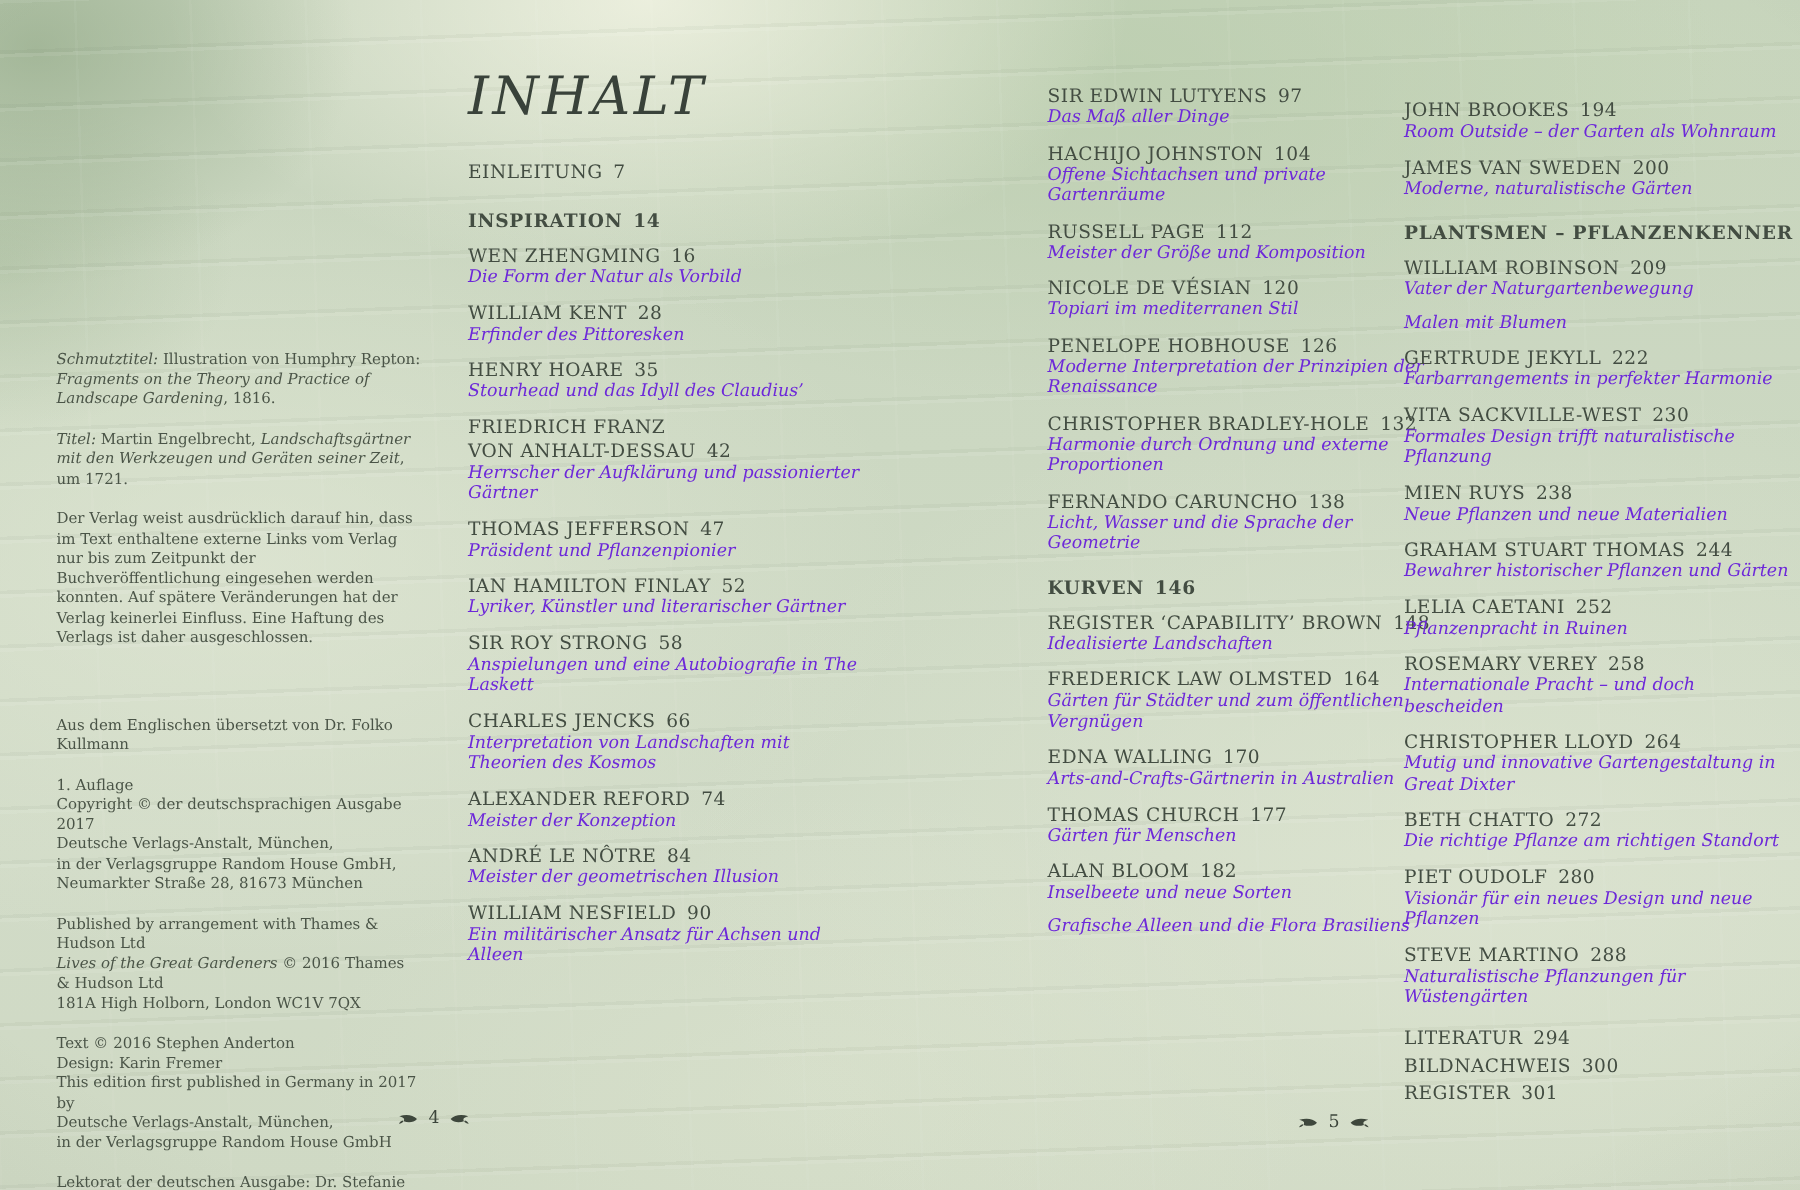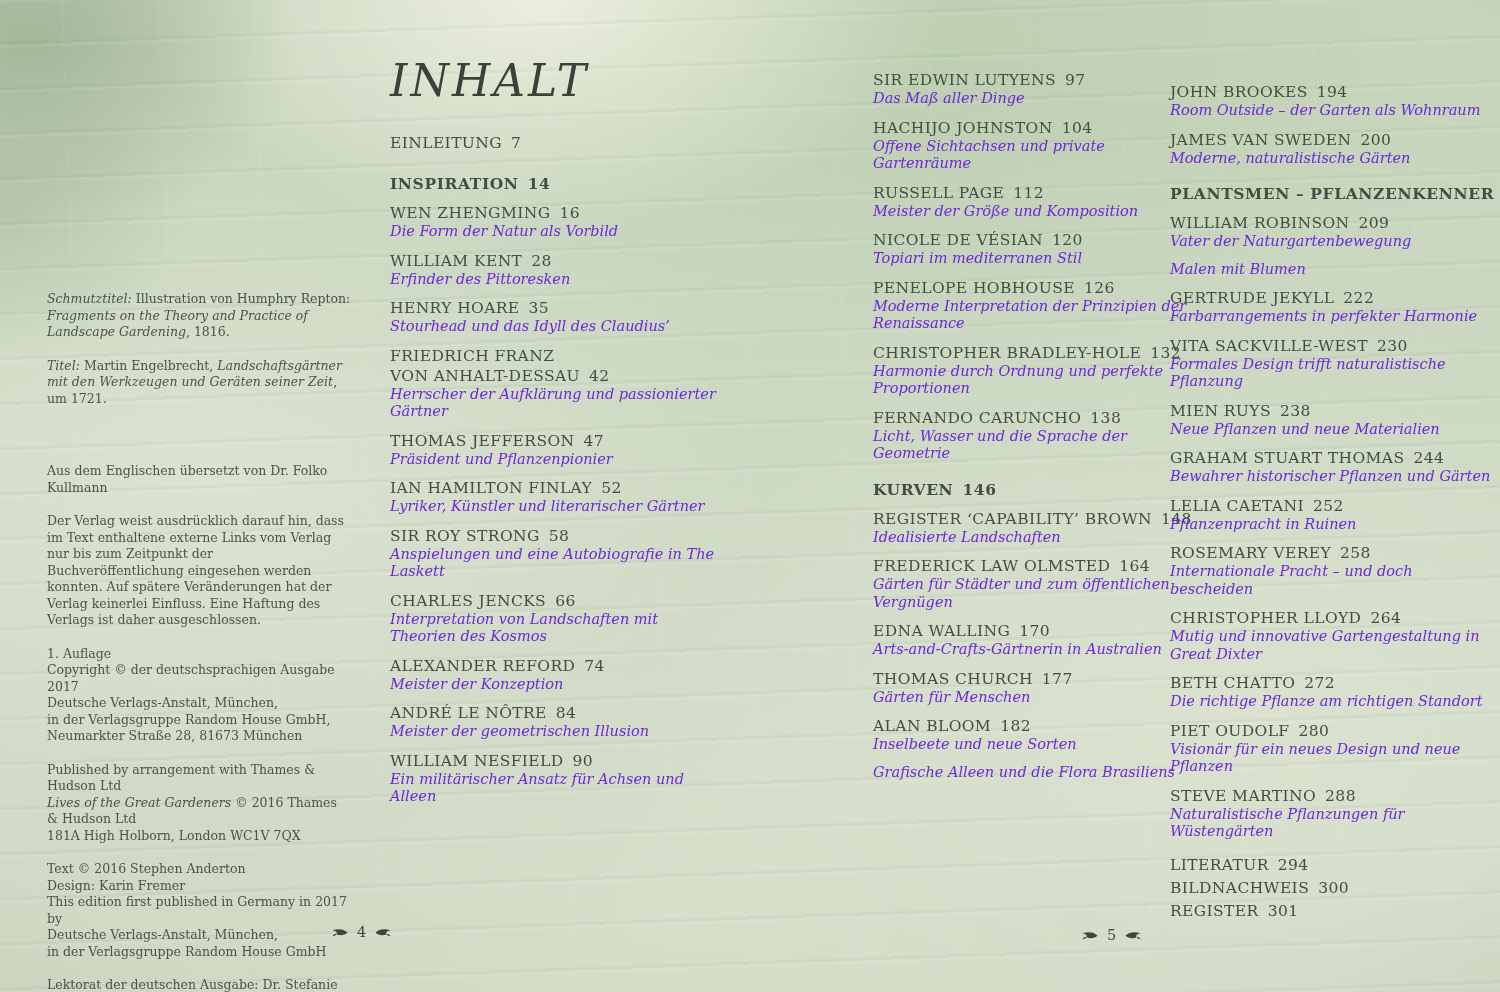--- a/index.html
+++ b/index.html
@@ -66,25 +66,25 @@
   <div class="stones"></div>
   <div class="vignette"></div>
 
   <div class="colophon">
       <div class="colo-block b0">
         <div class="colo-line"><em>Schmutztitel:</em><span> Illustration von Humphry Repton: </span><em>Fragments on the Theory and Practice of Landscape Gardening</em><span>, 1816.</span></div>
       </div>
       <div class="colo-block b1">
         <div class="colo-line"><em>Titel:</em><span> Martin Engelbrecht, </span><em>Landschaftsgärtner mit den Werkzeugen und Geräten seiner Zeit</em><span>, um 1721.</span></div>
       </div>
+      <div class="colo-block b3">
+        <div class="colo-line"><span>Der Verlag weist ausdrücklich darauf hin, dass im Text enthaltene externe Links vom Verlag nur bis zum Zeitpunkt der Buchveröffentlichung eingesehen werden konnten. Auf spätere Veränderungen hat der Verlag keinerlei Einfluss. Eine Haftung des Verlags ist daher ausgeschlossen.</span></div>
+      </div>
       <div class="colo-block b2">
         <div class="colo-line"><span>Aus dem Englischen übersetzt von Dr. Folko Kullmann</span></div>
-      </div>
-      <div class="colo-block b3">
-        <div class="colo-line"><span>Der Verlag weist ausdrücklich darauf hin, dass im Text enthaltene externe Links vom Verlag nur bis zum Zeitpunkt der Buchveröffentlichung eingesehen werden konnten. Auf spätere Veränderungen hat der Verlag keinerlei Einfluss. Eine Haftung des Verlags ist daher ausgeschlossen.</span></div>
       </div>
       <div class="colo-block b4">
         <div class="colo-line"><span>1. Auflage</span></div>
         <div class="colo-line"><span>Copyright © der deutschsprachigen Ausgabe 2017</span></div>
         <div class="colo-line"><span>Deutsche Verlags-Anstalt, München,</span></div>
         <div class="colo-line"><span>in der Verlagsgruppe Random House GmbH,</span></div>
         <div class="colo-line"><span>Neumarkter Straße 28, 81673 München</span></div>
       </div>
       <div class="colo-block b5">
         <div class="colo-line"><span>Published by arrangement with Thames &amp; Hudson Ltd</span></div>
@@ -215,21 +215,21 @@
         <div class="entry person">
           <div class="entry-name">
             <div class="name-line"><span>PENELOPE HOBHOUSE</span><span class="pagenum">126</span></div>
           </div>
           <div class="entry-sub">Moderne Interpretation der Prinzipien der Renaissance</div>
         </div>
         <div class="entry person">
           <div class="entry-name">
             <div class="name-line"><span>CHRISTOPHER BRADLEY-HOLE</span><span class="pagenum">132</span></div>
           </div>
-          <div class="entry-sub">Harmonie durch Ordnung und perfekte Proportionen</div>
+          <div class="entry-sub">Harmonie durch Ordnung und externe Proportionen</div>
         </div>
         <div class="entry person">
           <div class="entry-name">
             <div class="name-line"><span>FERNANDO CARUNCHO</span><span class="pagenum">138</span></div>
           </div>
           <div class="entry-sub">Licht, Wasser und die Sprache der Geometrie</div>
         </div>
         <div class="entry section">
           <div class="entry-name">
             <div class="name-line"><span>KURVEN</span><span class="pagenum">146</span></div>

